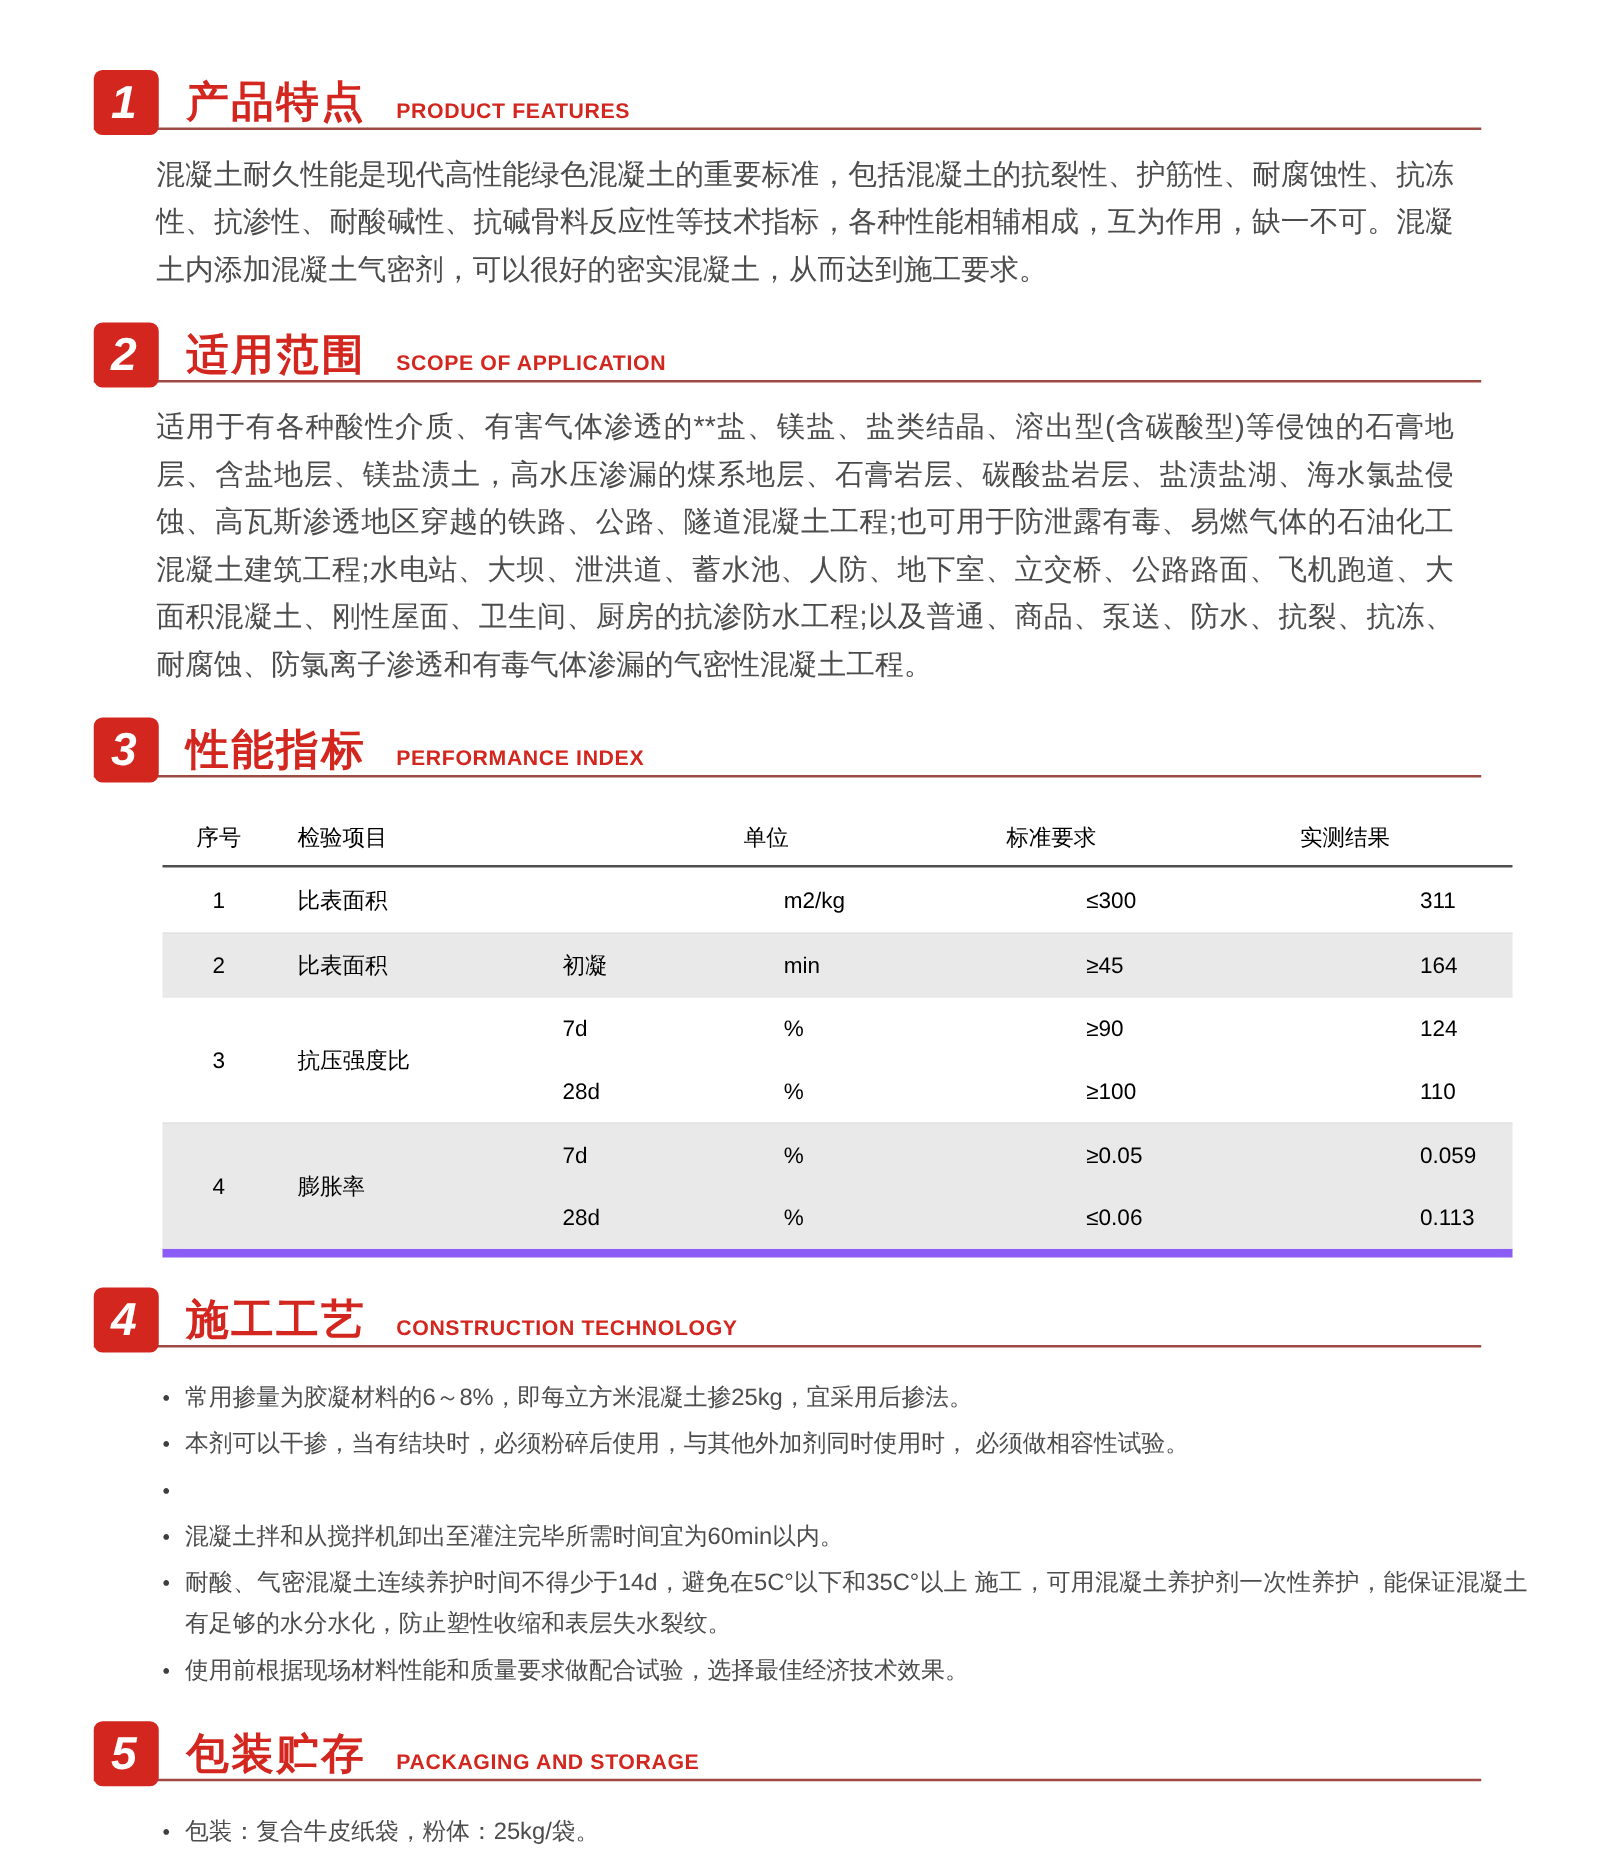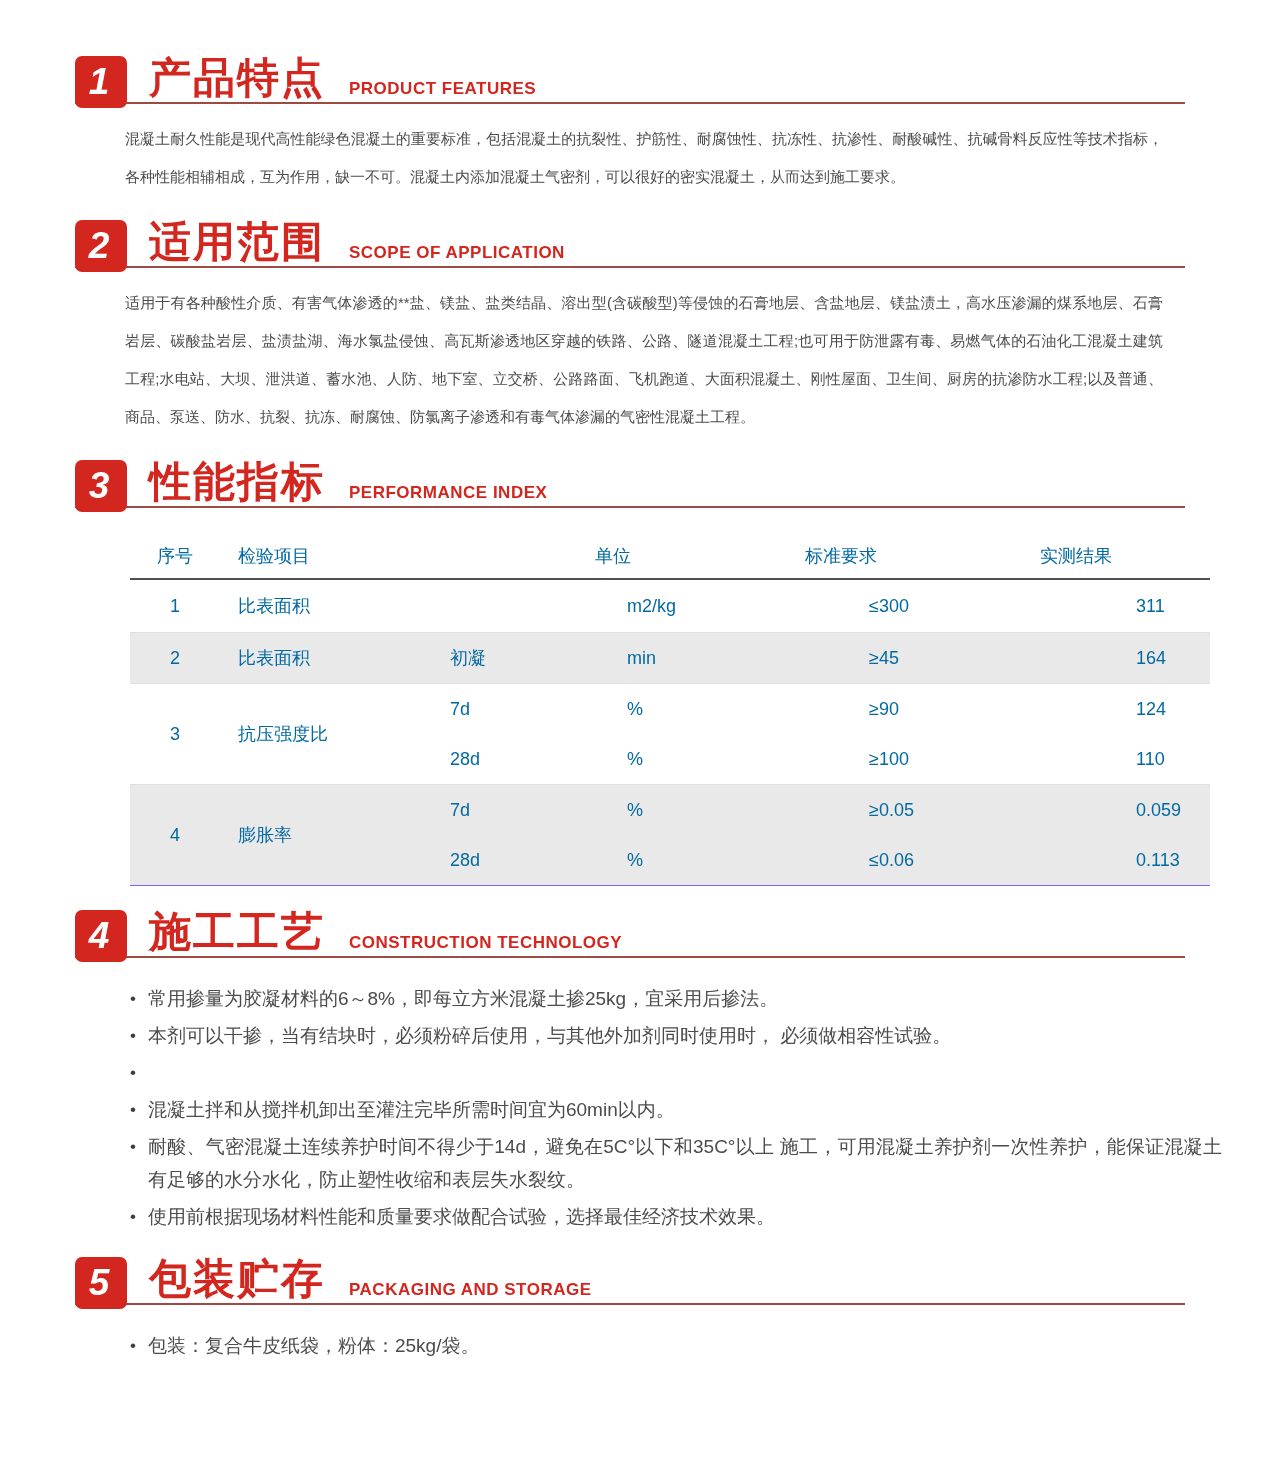--- a/index.html
+++ b/index.html
@@ -24,46 +24,46 @@
     width:52px; height:52px;
     background:#d3261f; border-radius:7px;
     color:#ffffff; font-size:37px; font-weight:bold; font-style:italic;
     display:flex; align-items:center; justify-content:center;
     position:relative; top:6px;
     flex:0 0 auto;
     padding-right:4px;
   }
   .sec-title-zh {
     margin-left:22px;
-    font-size:42px; font-weight:bold; color:#d3261f;
+    font-size:34px; font-weight:bold; color:#d3261f;
     line-height:1; padding-bottom:3px;
     letter-spacing:2px;
   }
   .sec-title-en {
     margin-left:24px;
     font-size:17px; font-weight:bold; color:#d3261f;
     line-height:1; padding-bottom:5px;
     letter-spacing:0.5px;
   }
 
   
   .para {
     margin:16px 0 14px 50px;
     width:1038px;
-    font-size:15px; line-height:38px;
+    font-size:23px; line-height:38px;
     text-align:justify;
     color:#4c4c4c;
   }
 
   
   .ptable {
     margin:26px 0 6px 55px;
     width:1080px;
-    font-size:18px; color:#0369a1;
-    border-bottom:1px solid #8b5cf6;
+    font-size:18px; color:#000000;
+    border-bottom:7px solid #8b5cf6;
   }
   .t-head {
     display:grid;
     grid-template-columns:90px 200px 140px 190px 240px 220px;
     height:46px; align-items:center;
     border-bottom:2px solid #4f4f4f;
   }
   .t-row { display:grid; grid-template-columns:90px 200px 1fr; align-items:center; }
   .t-row + .t-row { border-top:1px solid #e0e0e0; }
   .t-row.gray { background:#e9e9e9; }

